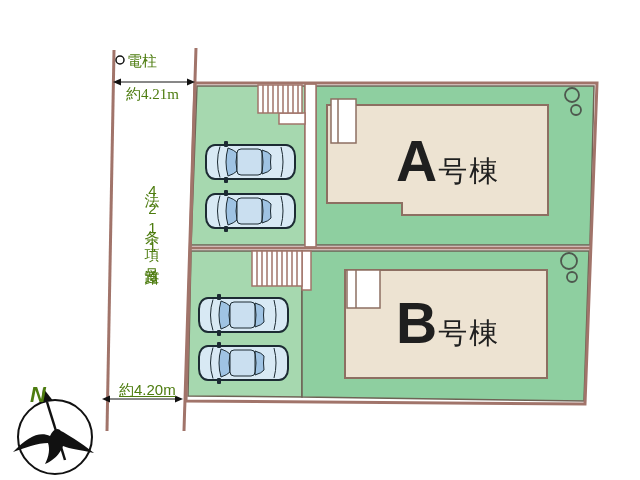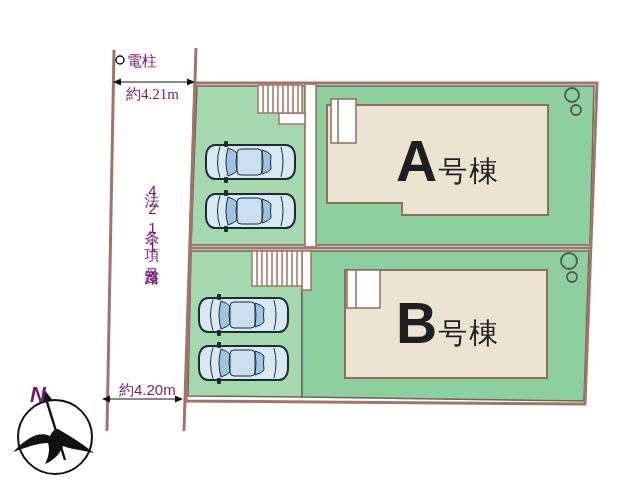--- a/index.html
+++ b/index.html
@@ -1,24 +1,24 @@
 <!DOCTYPE html>
 <html><head>
 <meta charset="utf-8">
 <style>
   html,body{margin:0;padding:0;background:#ffffff;}
   .stage{
     position:relative;width:640px;height:480px;background:#ffffff;overflow:hidden;
     font-family:"Liberation Sans","DejaVu Sans",sans-serif;color:#1a1a1a;
   }
   .stage svg{position:absolute;left:0;top:0;}
-  .txt{position:absolute;white-space:nowrap;color:#701a75;}
+  .txt{position:absolute;white-space:nowrap;color:#4d7c0f;}
   .pole-label{left:127px;top:52px;font-size:15px;}
   .dim-top{left:126px;top:85px;font-size:15px;font-family:Liberation Serif, serif;}
-  .dim-bottom{left:119px;top:381px;font-size:15px;}
+  .dim-bottom{left:119px;top:381px;font-size:15px;text-decoration:underline;}
   .road-designation{
     left:142px;top:181px;font-size:15px;letter-spacing:1px;
     writing-mode:vertical-rl;text-orientation:upright;
   }
   .bldg-label{position:absolute;display:flex;align-items:baseline;color:#1f1f1f;}
   .bldg-label .letter{font-size:57px;font-weight:600;line-height:1;letter-spacing:1px;}
   .bldg-label .suffix{font-size:29px;font-weight:500;line-height:1;letter-spacing:2px;}
   .label-a{left:396px;top:133px;}
   .label-b{left:396px;top:295px;}
   .north-label{left:30px;top:382px;font-size:22px;font-weight:bold;font-style:italic;}

